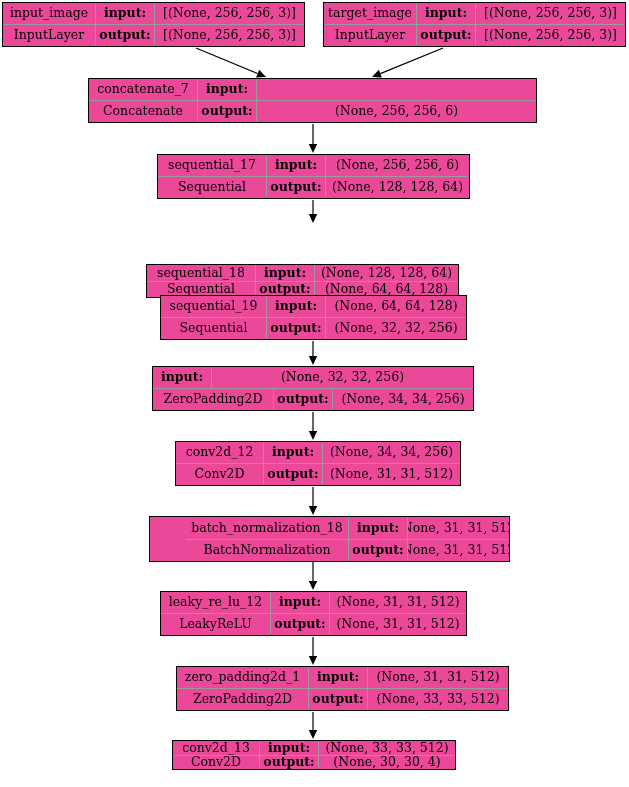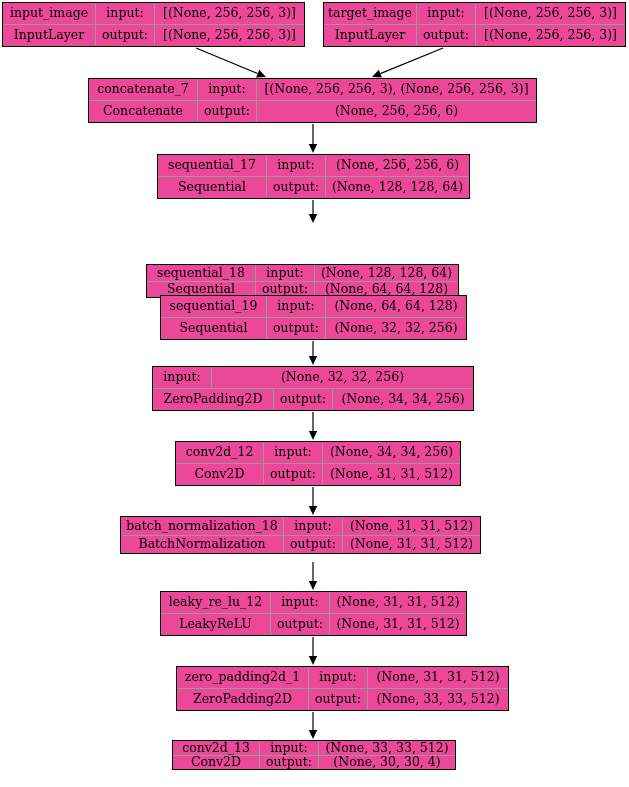--- a/index.html
+++ b/index.html
@@ -47,21 +47,21 @@
     justify-content: center;
     box-sizing: border-box;
     white-space: nowrap;
     font-size: 12.5px;
     color: #000000;
     line-height: 1;
     padding: 0 6px;
     overflow: hidden;
   }
   .cell.c-name   { border-right: 1px solid #9a9a9a; }
-  .cell.c-io     { border-right: 1px solid #9a9a9a; }
+  .cell.c-io     { border-right: 1px solid #9a9a9a; font-weight: bold; }
   .cell.c-shape  { }
 
   
   #edges {
     position: absolute;
     left: 0;
     top: 0;
     width: 629px;
     height: 787px;
     pointer-events: none;
@@ -138,21 +138,20 @@
       <div class="row bottom">
         <div class="cell c-name" style="width: 93px; flex: 0 0 93px; border-right-color: rgb(154, 154, 154);">InputLayer</div>
         <div class="cell c-io" style="width: 59px; flex: 0 0 59px; border-right-color: rgb(154, 154, 154);">output:</div>
         <div class="cell c-shape" style="flex: 1 1 auto;">[(None, 256, 256, 3)]</div>
       </div>
     </div>
     <div class="node" style="left: 88px; top: 78px; width: 449px; height: 45px; border-color: rgb(0, 0, 0);">
       <div class="row top" style="border-bottom-color: rgb(154, 154, 154);">
         <div class="cell c-name" style="width: 109px; flex: 0 0 109px; border-right-color: rgb(154, 154, 154);">concatenate_7</div>
         <div class="cell c-io" style="width: 59px; flex: 0 0 59px; border-right-color: rgb(154, 154, 154);">input:</div>
-        <div class="cell c-shape" style="flex: 1 1 auto;">[(None, 256, 256, 3), (None, 256, 256, 3)]</div>
       </div>
       <div class="row bottom">
         <div class="cell c-name" style="width: 109px; flex: 0 0 109px; border-right-color: rgb(154, 154, 154);">Concatenate</div>
         <div class="cell c-io" style="width: 59px; flex: 0 0 59px; border-right-color: rgb(154, 154, 154);">output:</div>
         <div class="cell c-shape" style="flex: 1 1 auto;">(None, 256, 256, 6)</div>
       </div>
     </div>
     <div class="node" style="left: 157px; top: 154px; width: 313px; height: 45px; border-color: rgb(0, 0, 0);">
       <div class="row top" style="border-bottom-color: rgb(154, 154, 154);">
         <div class="cell c-name" style="width: 109px; flex: 0 0 109px; border-right-color: rgb(154, 154, 154);">sequential_17</div>
@@ -205,21 +204,21 @@
         <div class="cell c-name" style="width: 88px; flex: 0 0 88px; border-right-color: rgb(154, 154, 154);">conv2d_12</div>
         <div class="cell c-io" style="width: 59px; flex: 0 0 59px; border-right-color: rgb(154, 154, 154);">input:</div>
         <div class="cell c-shape" style="flex: 1 1 auto;">(None, 34, 34, 256)</div>
       </div>
       <div class="row bottom">
         <div class="cell c-name" style="width: 88px; flex: 0 0 88px; border-right-color: rgb(154, 154, 154);">Conv2D</div>
         <div class="cell c-io" style="width: 59px; flex: 0 0 59px; border-right-color: rgb(154, 154, 154);">output:</div>
         <div class="cell c-shape" style="flex: 1 1 auto;">(None, 31, 31, 512)</div>
       </div>
     </div>
-    <div class="node" style="left: 120px; top: 516px; width: 361px; height: 38px; border-color: rgb(0, 0, 0);">
+    <div class="node" style="left: 149px; top: 516px; width: 361px; height: 46px; border-color: rgb(0, 0, 0); padding-left: 36px;">
       <div class="row top" style="border-bottom-color: rgb(154, 154, 154);">
         <div class="cell c-name" style="width: 163px; flex: 0 0 163px; border-right-color: rgb(154, 154, 154);">batch_normalization_18</div>
         <div class="cell c-io" style="width: 59px; flex: 0 0 59px; border-right-color: rgb(154, 154, 154);">input:</div>
         <div class="cell c-shape" style="flex: 1 1 auto;">(None, 31, 31, 512)</div>
       </div>
       <div class="row bottom">
         <div class="cell c-name" style="width: 163px; flex: 0 0 163px; border-right-color: rgb(154, 154, 154);">BatchNormalization</div>
         <div class="cell c-io" style="width: 59px; flex: 0 0 59px; border-right-color: rgb(154, 154, 154);">output:</div>
         <div class="cell c-shape" style="flex: 1 1 auto;">(None, 31, 31, 512)</div>
       </div>

